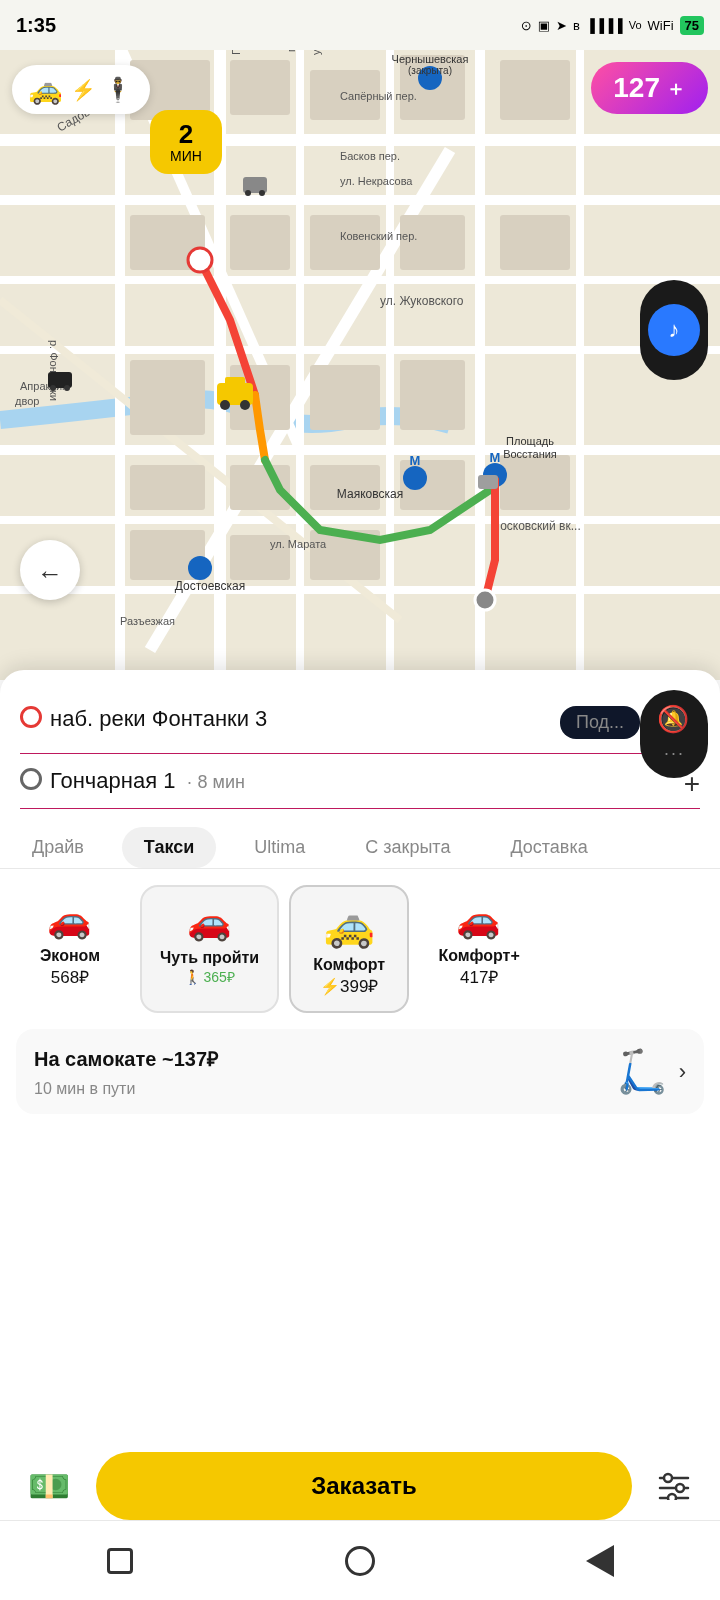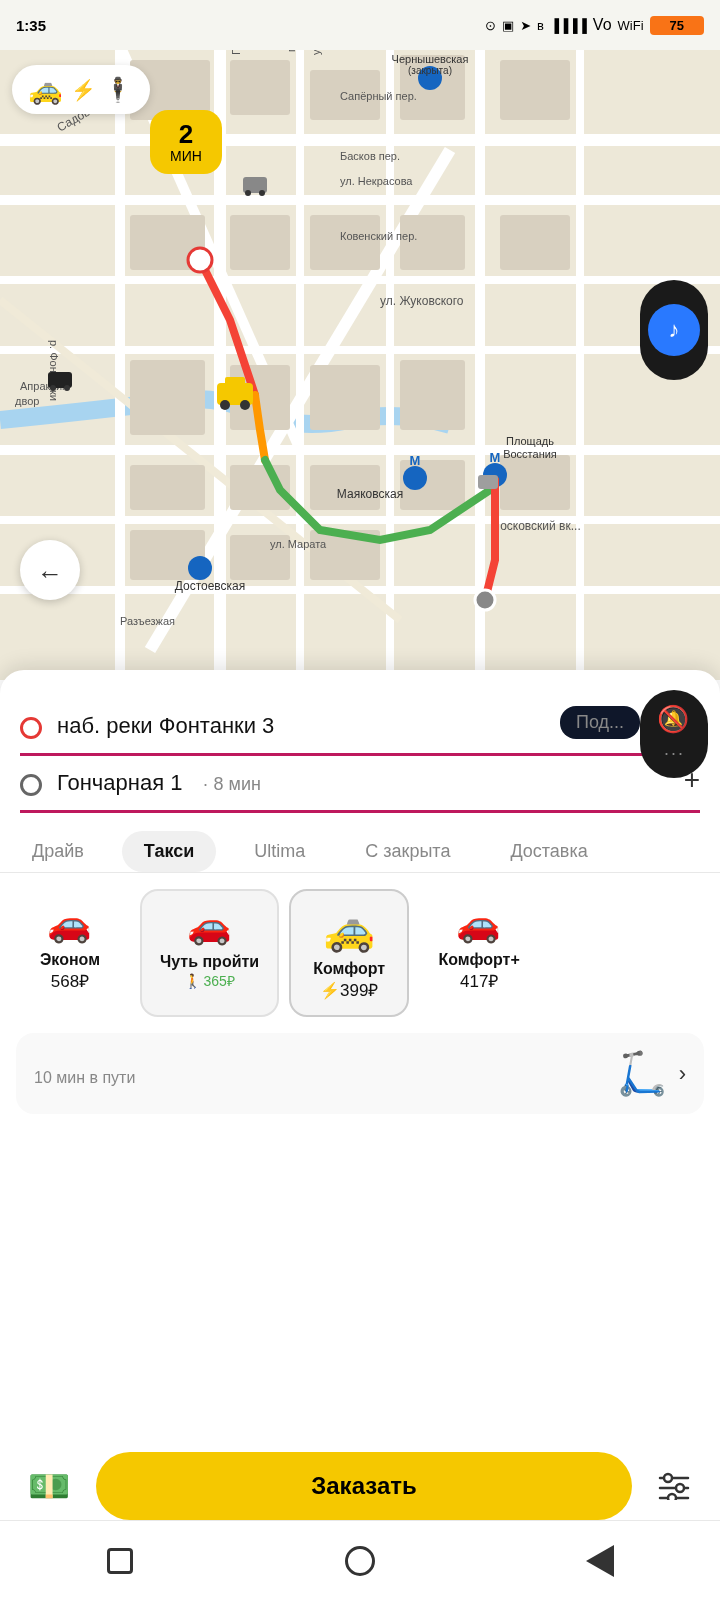--- a/index.html
+++ b/index.html
@@ -19,41 +19,41 @@
       top: 0; left: 0; right: 0;
       height: 50px;
       background: #f5f5f0;
       z-index: 100;
       display: flex;
       align-items: center;
       justify-content: space-between;
       padding: 0 16px;
     }
     .status-time {
-      font-size: 15px;
+      font-size: 20px;
       font-weight: 600;
       color: #000;
     }
     .status-icons {
       display: flex;
       align-items: center;
       gap: 6px;
     }
     .status-icons span {
       font-size: 13px;
       color: #000;
     }
     .battery-icon {
       display: inline-flex;
       align-items: center;
-      background: #f97316;
+      background: #22c55e;
       color: #000;
       font-size: 11px;
       font-weight: 600;
-      padding: 2px 20px;
+      padding: 2px 5px;
       border-radius: 4px;
     }
 
     
     .map-area {
       position: absolute;
       top: 0; left: 0; right: 0;
       height: 680px;
       background: #e8e0d0;
       overflow: hidden;
@@ -215,24 +215,24 @@
       box-shadow: 0 -4px 20px rgba(0,0,0,0.12);
       overflow: hidden;
     }
 
     
     .route-section {
       padding: 22px 20px 0 20px;
     }
     .route-item {
       display: flex;
-      align-items: flex-end;
-      gap: 15px;
+      align-items: flex-start;
+      gap: 8px;
       padding: 14px 0;
-      border-bottom: 3px solid #be185d;
+      border-bottom: 1px solid #be185d;
       position: relative;
     }
     .route-dot {
       width: 22px;
       height: 22px;
       border-radius: 50%;
       border: 3px solid;
       flex-shrink: 0;
       display: flex;
       align-items: center;
@@ -242,21 +242,21 @@
     .route-dot.gray { border-color: #666; }
     .route-text {
       font-size: 22px;
       font-weight: 500;
       color: #111;
       flex: 1;
     }
     .route-sub {
       font-size: 18px;
       color: #888;
-      margin-left: 14px;
+      margin-left: 5px;
     }
     .route-action {
       font-size: 18px;
       color: #888;
       margin-right: 60px;
       background: #0f172a;
       padding: 6px 16px;
       border-radius: 16px;
     }
     .route-add {
@@ -577,20 +577,24 @@
       <circle cx="-7" cy="8" r="3" fill="#333"></circle>
       <circle cx="7" cy="8" r="3" fill="#333"></circle>
     </g>
   </svg>
 
   <div class="min-badge">
     <span>2</span>
     <span class="min-label">МИН</span>
   </div>
 
+  <div class="points-badge">
+    <span>127</span>
+    <span class="plus-icon">＋</span>
+  </div>
 
   <div class="taxi-top-icons">
     <span class="icon-taxi">🚕</span>
     <span style="font-size:20px;color:#f5c800;">⚡</span>
     <span class="icon-person">🕴</span>
   </div>
 
   <div class="music-float">
     <div class="music-pill">
       <div style="height:8px;"></div>
@@ -607,21 +611,21 @@
 </div>
 
 <div class="status-bar">
   <span class="status-time">1:35</span>
   <div class="status-icons">
     <span>⊙</span>
     <span>▣</span>
     <span>➤</span>
     <span>ʙ</span>
     <span>▐▐▐▐</span>
-    <span style="font-size:16px;">Vo</span>
+    <span style="font-size:11px;">Vo</span>
     <span>WiFi</span>
     <span class="battery-icon">
       <span>75</span>
     </span>
   </div>
 </div>
 
 <div class="notif-pill">
   <span class="bell-icon">🔕</span>
   <span class="dots">···</span>
@@ -684,20 +688,21 @@
 
     <div class="car-option">
       <span class="car-emoji">🚗</span>
       <span class="car-name">Комфорт+</span>
       <span class="car-price">417₽</span>
     </div>
   </div>
 
   <div class="scooter-promo">
     <div class="scooter-text">
+      <div class="main">На самокате ~137₽</div>
       <div class="sub">10 мин в пути</div>
     </div>
     <div class="scooter-right">
       <span class="scooter-icon">🛴</span>
       <span class="scooter-arrow">›</span>
     </div>
   </div>
 
   <div class="order-bar">
     <div class="cash-icon-btn">

